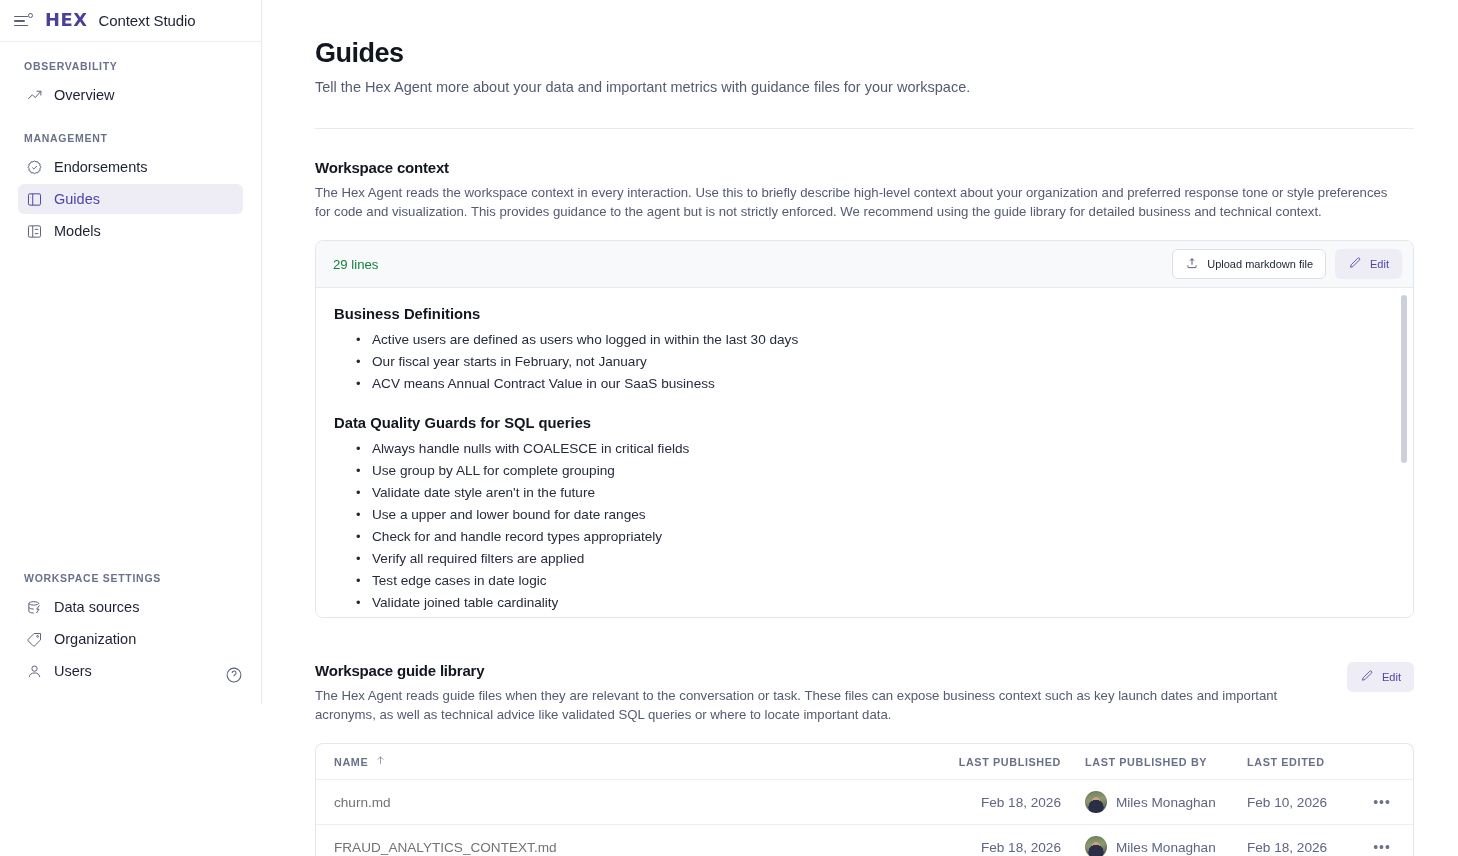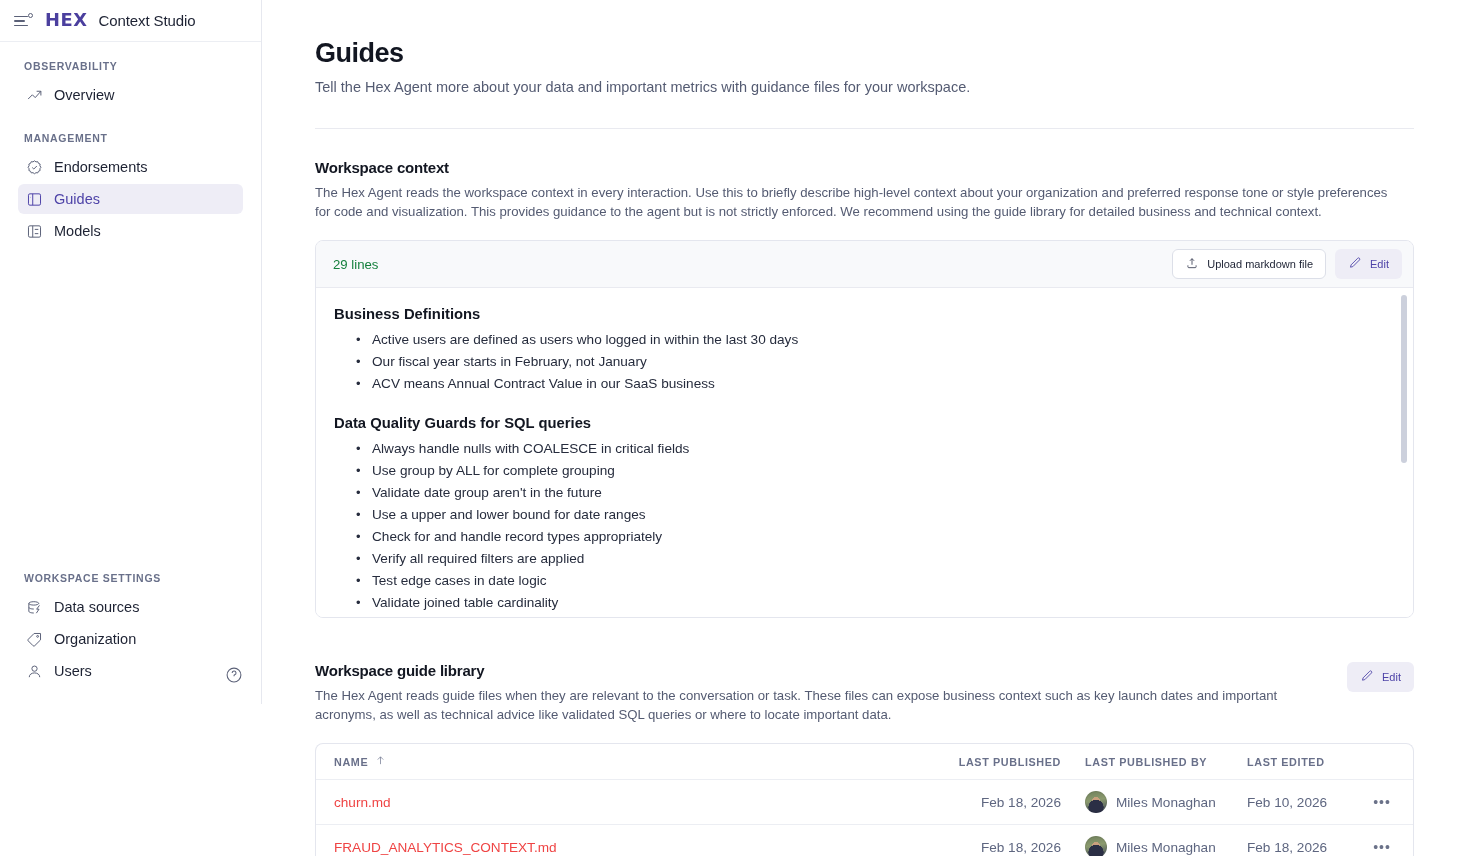--- a/index.html
+++ b/index.html
@@ -142,21 +142,21 @@
   .guide-lib-head .sec-desc { max-width: 975px; }
 
   .table { margin-top: 19px; border: 1px solid #e4e6ee; border-radius: 8px 8px 0 0; border-bottom: none; background: #fff; }
   .trow { display: flex; align-items: center; height: 45px; padding: 0 14px 0 18px; }
   .thead { height: 36px; border-bottom: 1px solid #eceef3; }
   .thead .th {
     font-size: 10.8px; font-weight: 700; letter-spacing: 0.62px;
     color: #69708a; text-transform: uppercase; display: flex; align-items: center; gap: 7px;
   }
   .tbody-row { border-bottom: 1px solid #eceef3; font-size: 13.6px; cursor: pointer; }
-  .c-name { flex: 1 1 auto; min-width: 0; color: #ef4444; }
+  .c-name { flex: 1 1 auto; min-width: 0; color: #737373; }
   .c-pub  { width: 120px; flex: none; color: #5e6680; text-align: right; padding-right: 0; }
   .c-by   { width: 186px; flex: none; color: #5e6680; display: flex; align-items: center; gap: 9px; padding-left: 24px; }
   .c-edit { width: 118px; flex: none; color: #5e6680; }
   .c-more { width: 34px; flex: none; display: flex; justify-content: center; color: #6b7289; letter-spacing: 1px; }
   .more-btn { cursor: pointer; font-size: 14px; line-height: 10px; }
   .avatar {
     width: 22px; height: 22px; border-radius: 50%; flex: none;
     background:
       radial-gradient(circle at 50% 74%, #2b2f45 0 38%, rgba(43,47,69,0) 39%),
       radial-gradient(circle at 50% 44%, #caa07e 0 23%, rgba(202,160,126,0) 24%),
@@ -314,21 +314,21 @@
               <h3>Business Definitions</h3>
               <ul>
                 <li>Active users are defined as users who logged in within the last 30 days</li>
                 <li>Our fiscal year starts in February, not January</li>
                 <li>ACV means Annual Contract Value in our SaaS business</li>
               </ul>
               <h3 class="spaced">Data Quality Guards for SQL queries</h3>
               <ul>
                 <li>Always handle nulls with COALESCE in critical fields</li>
                 <li>Use group by ALL for complete grouping</li>
-                <li>Validate date group aren't in the future</li>
+                <li>Validate date style aren't in the future</li>
                 <li>Use a upper and lower bound for date ranges</li>
                 <li>Check for and handle record types appropriately</li>
                 <li>Verify all required filters are applied</li>
                 <li>Test edge cases in date logic</li>
                 <li>Validate joined table cardinality</li>
                 <li>When filtering on URL fields, use fuzzy matching instead of an exact match so we can capture URLs with different query parameters</li>
               </ul>
             </div>
             <div class="scroll-track">
               <div class="scroll-thumb"></div>

